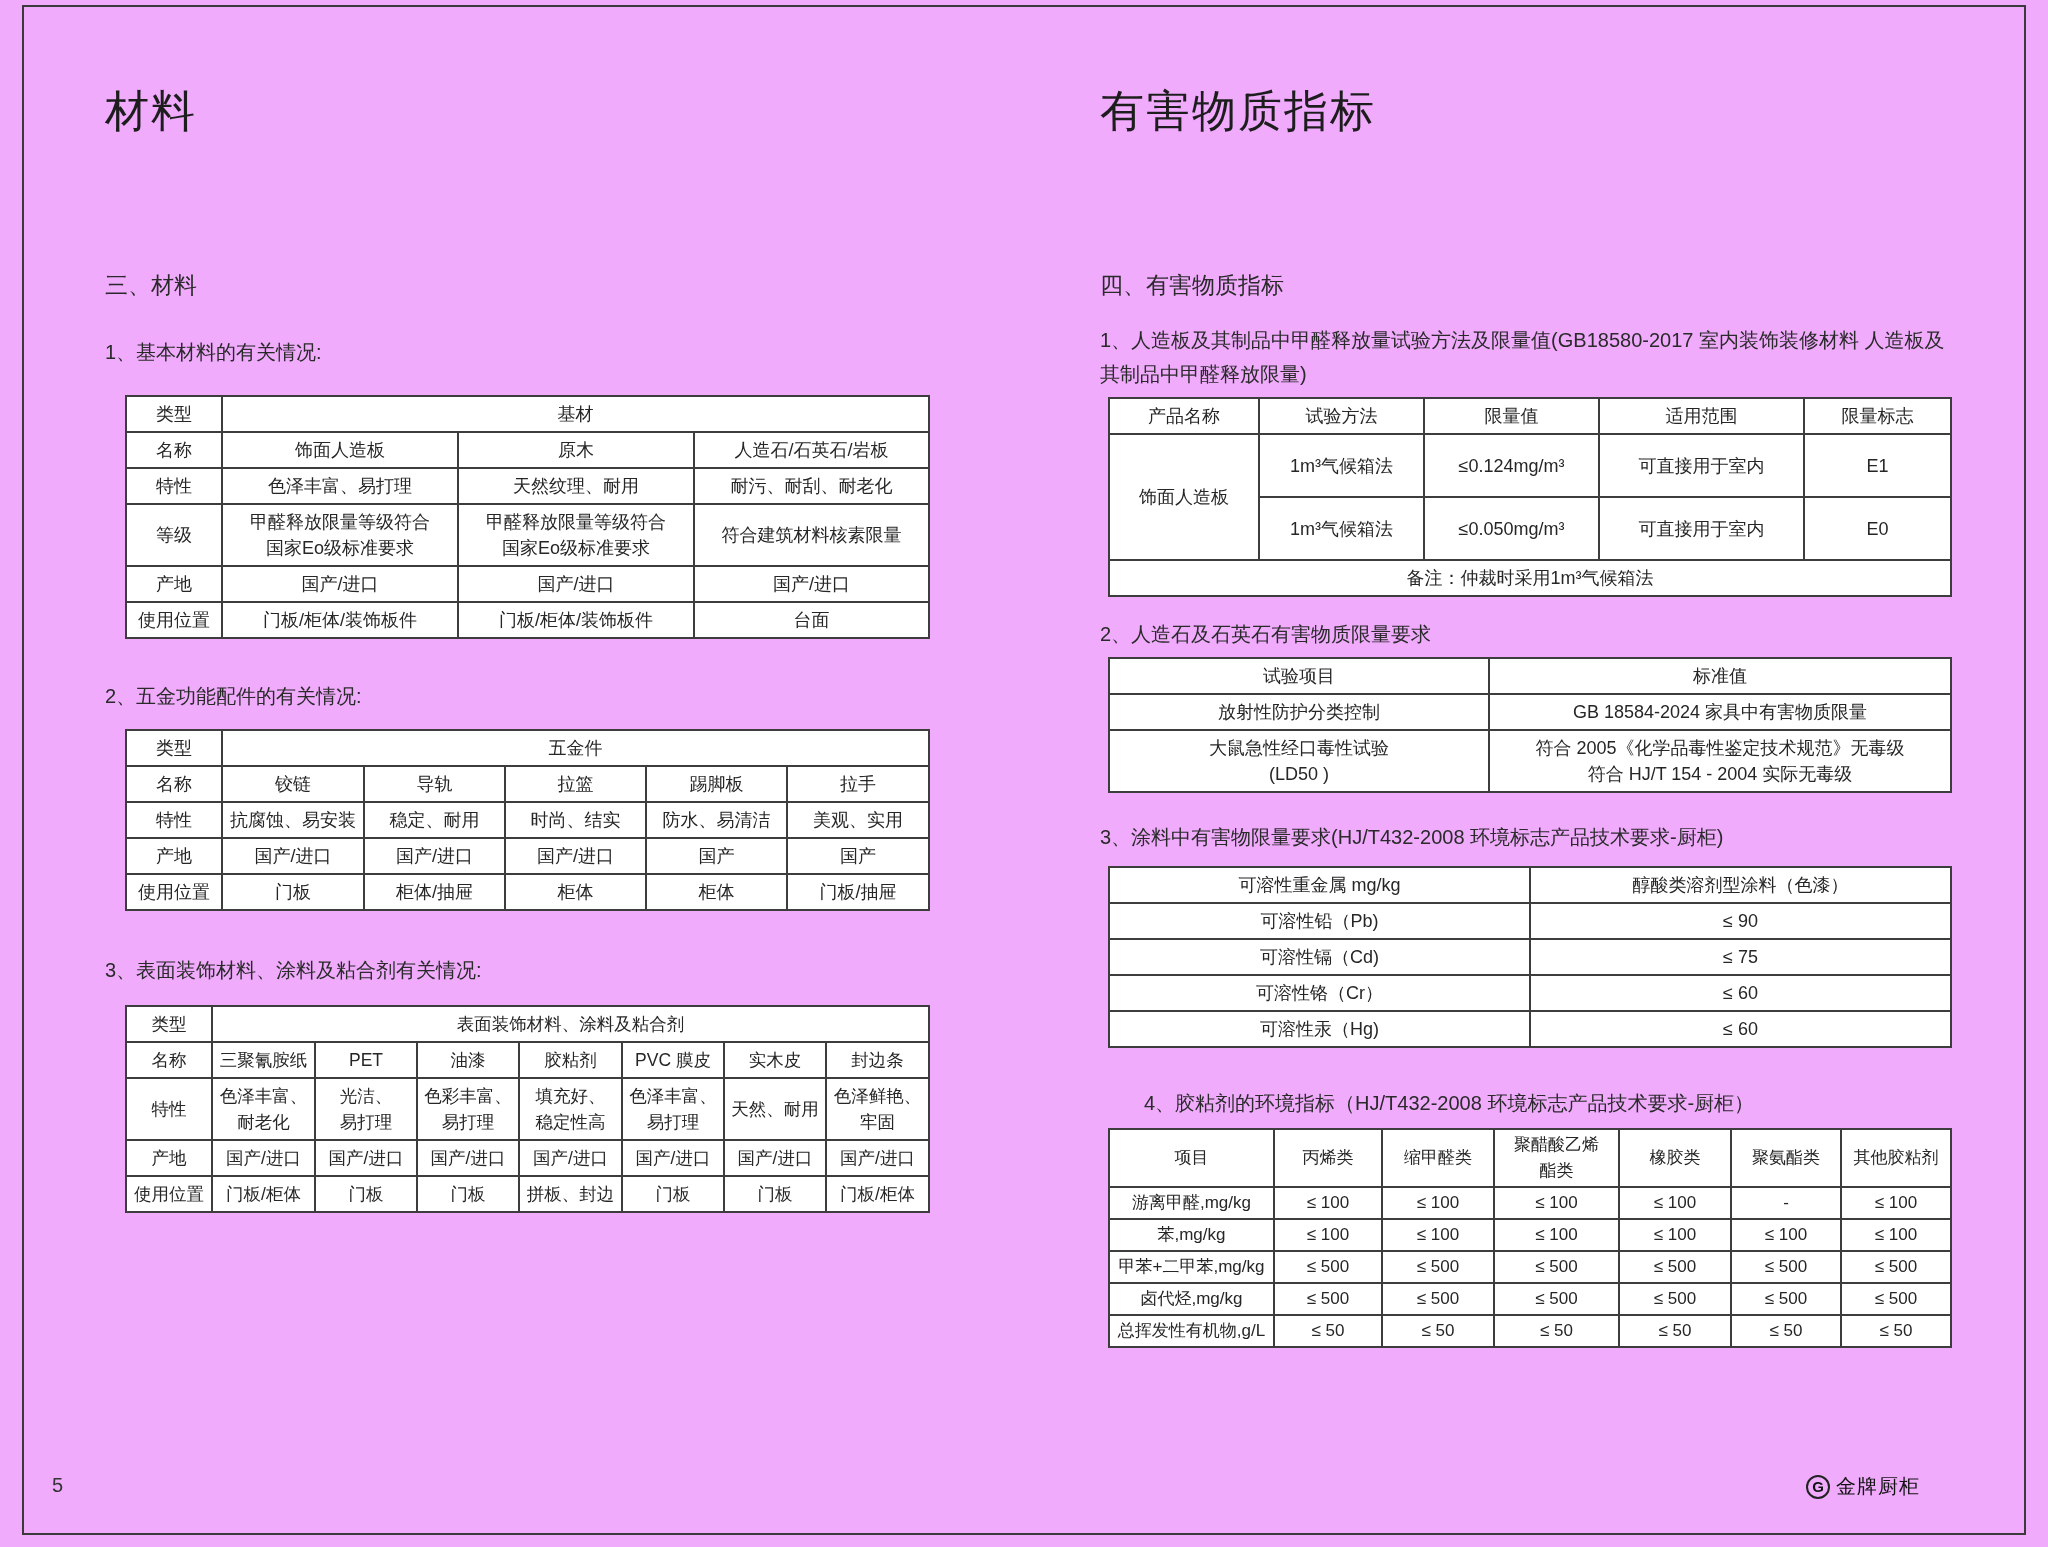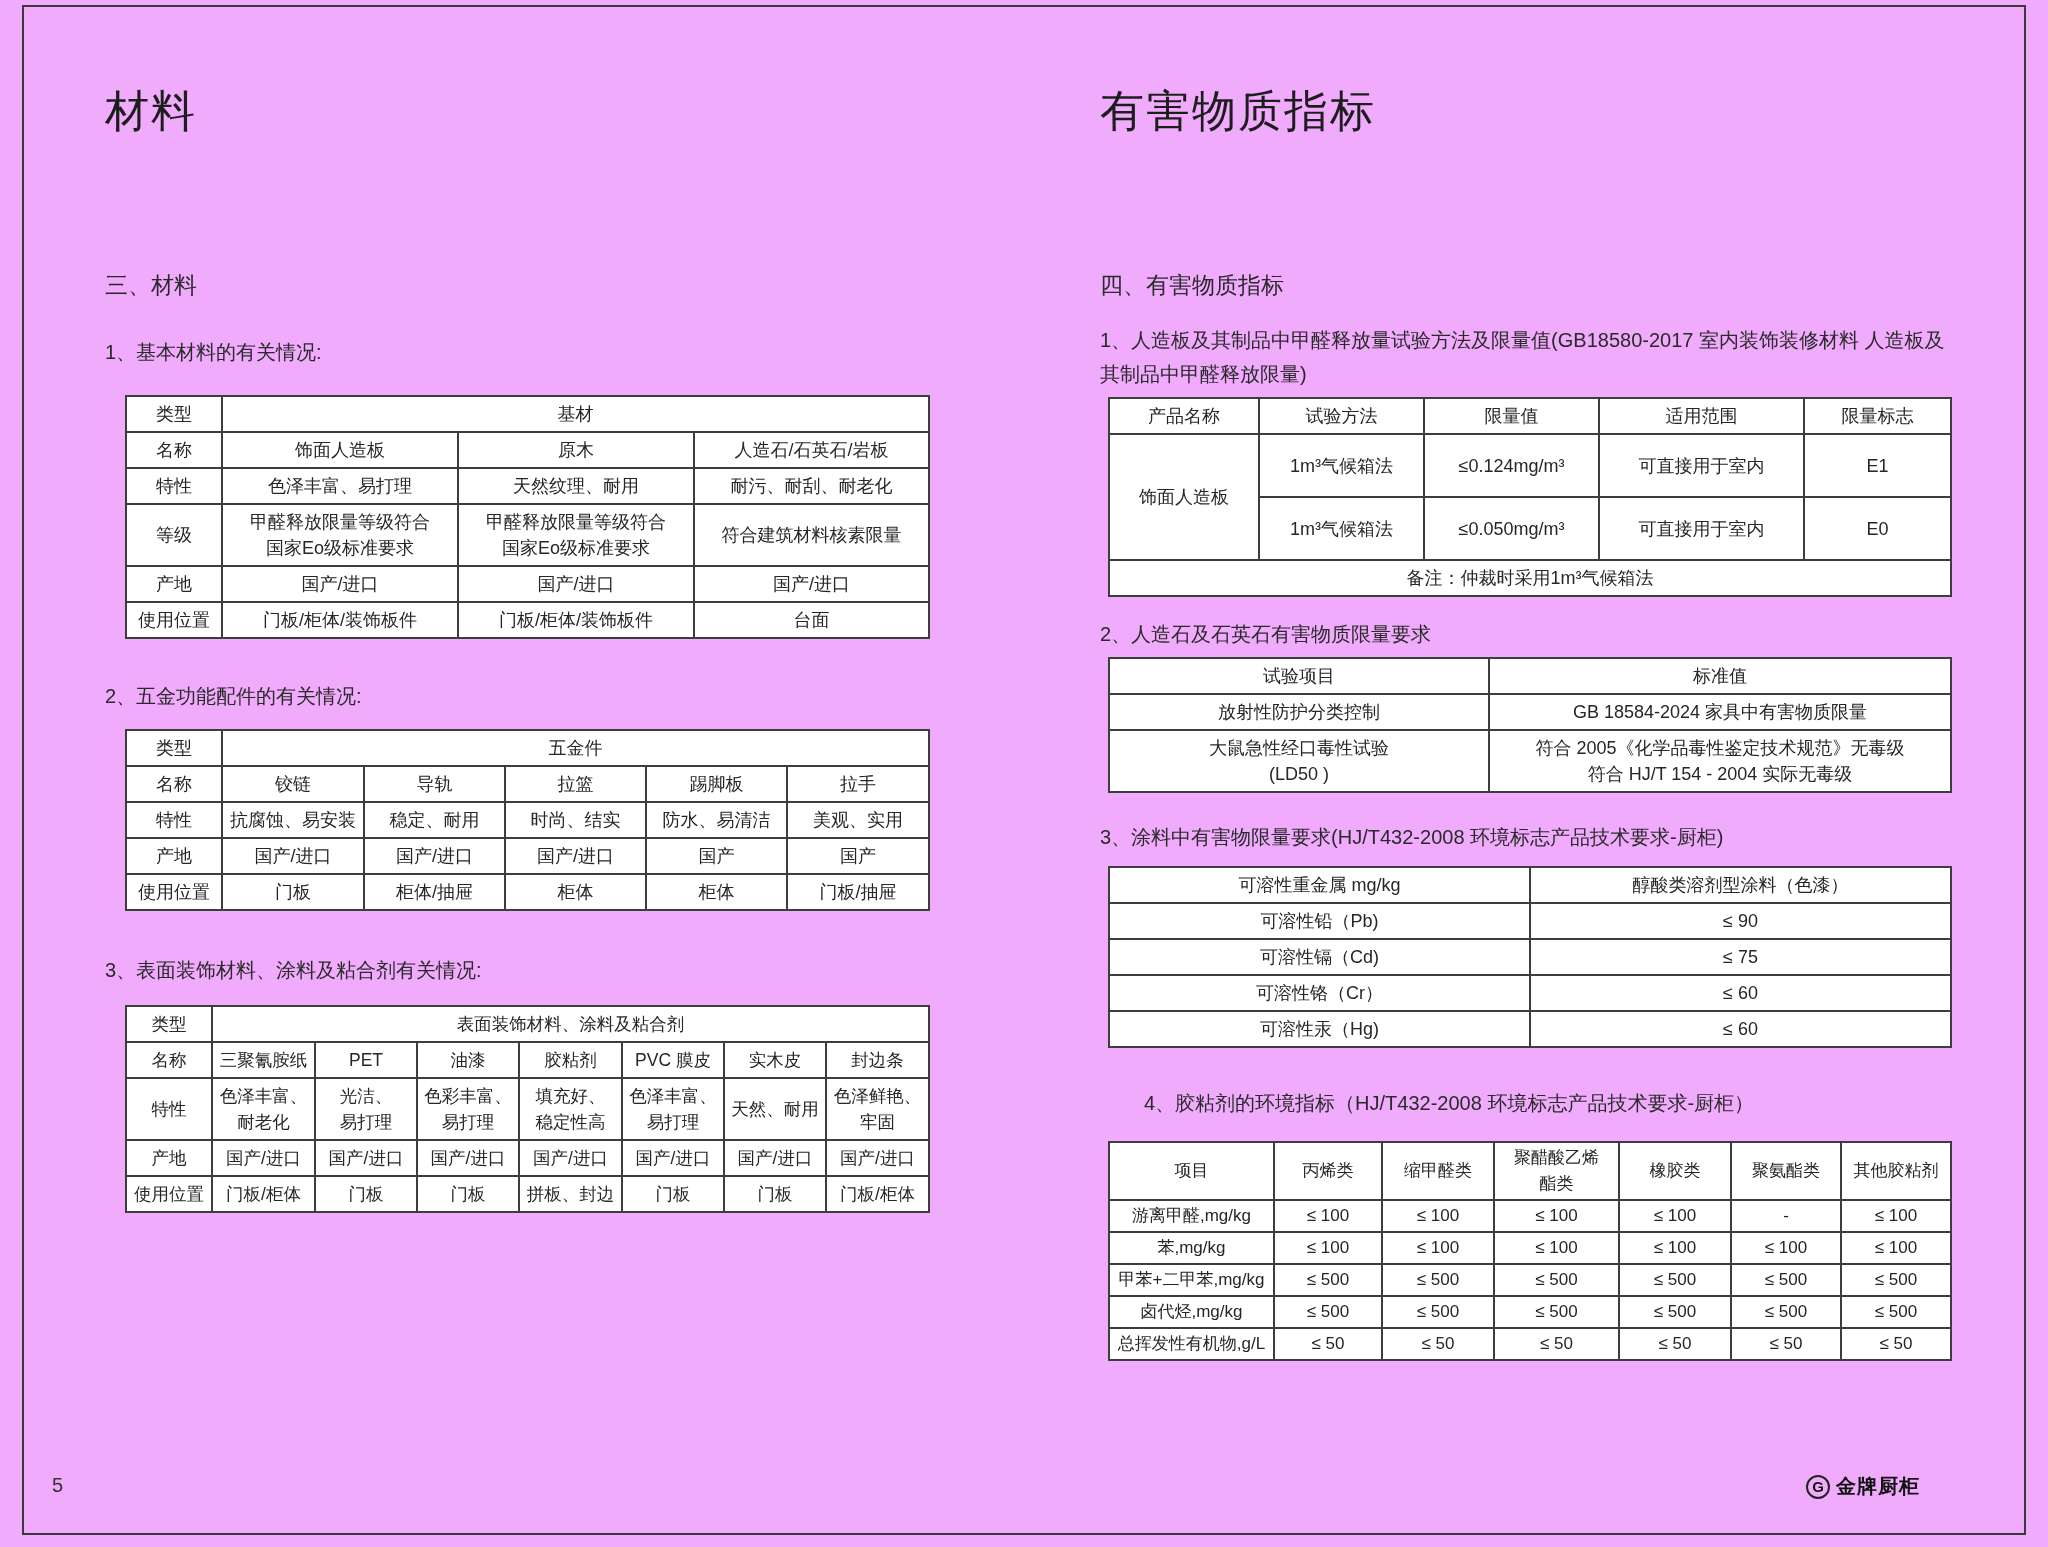--- a/index.html
+++ b/index.html
@@ -33,29 +33,29 @@
   #t-r1 tr:nth-child(2) td, #t-r1 tr:nth-child(3) td { height:63px; }
   #t-r2 td { height:27px; }
   #t-r4 td { font-size:17px; height:27px; padding:2px 2px; }
   #t-r4 tr:first-child td { height:56px; }
 
   .page-number { position:absolute; left:52px; top:1474px; font-size:20px; color:#333; }
   .brand { position:absolute; left:1806px; top:1473px; display:flex; align-items:center; gap:6px; }
   .brand-mark { width:24px; height:24px; border:2px solid #222; border-radius:50%;
     display:flex; align-items:center; justify-content:center;
     font-size:15px; font-weight:700; color:#111; }
-  .brand-text { font-size:20px; font-weight:700; letter-spacing:1px; color:#111; }
+  .brand-text { font-size:20px; font-weight:400; letter-spacing:1px; color:#111; }
 
   .mt34 { margin-top:34px; } .mt26 { margin-top:26px; }
   .mt40 { margin-top:40px; } .mt16 { margin-top:16px; }
   .mt42 { margin-top:42px; } .mt18 { margin-top:18px; }
   .mt32 { margin-top:22px; } .mt6  { margin-top:6px; }
   .mt20 { margin-top:20px; } .mt27 { margin-top:27px; }
   .mt12 { margin-top:12px; } .mt38 { margin-top:38px;margin-left:44px; }
-  .mt8  { margin-top:21px; }
+  .mt8  { margin-top:8px; }
 </style>
 </head>
 <body>
 
 <div class="page">
   <div class="frame"></div>
 
   <section class="col-left">
     <h1 class="doc-title">材料</h1>
     <h2 class="sec-heading">三、材料</h2>

